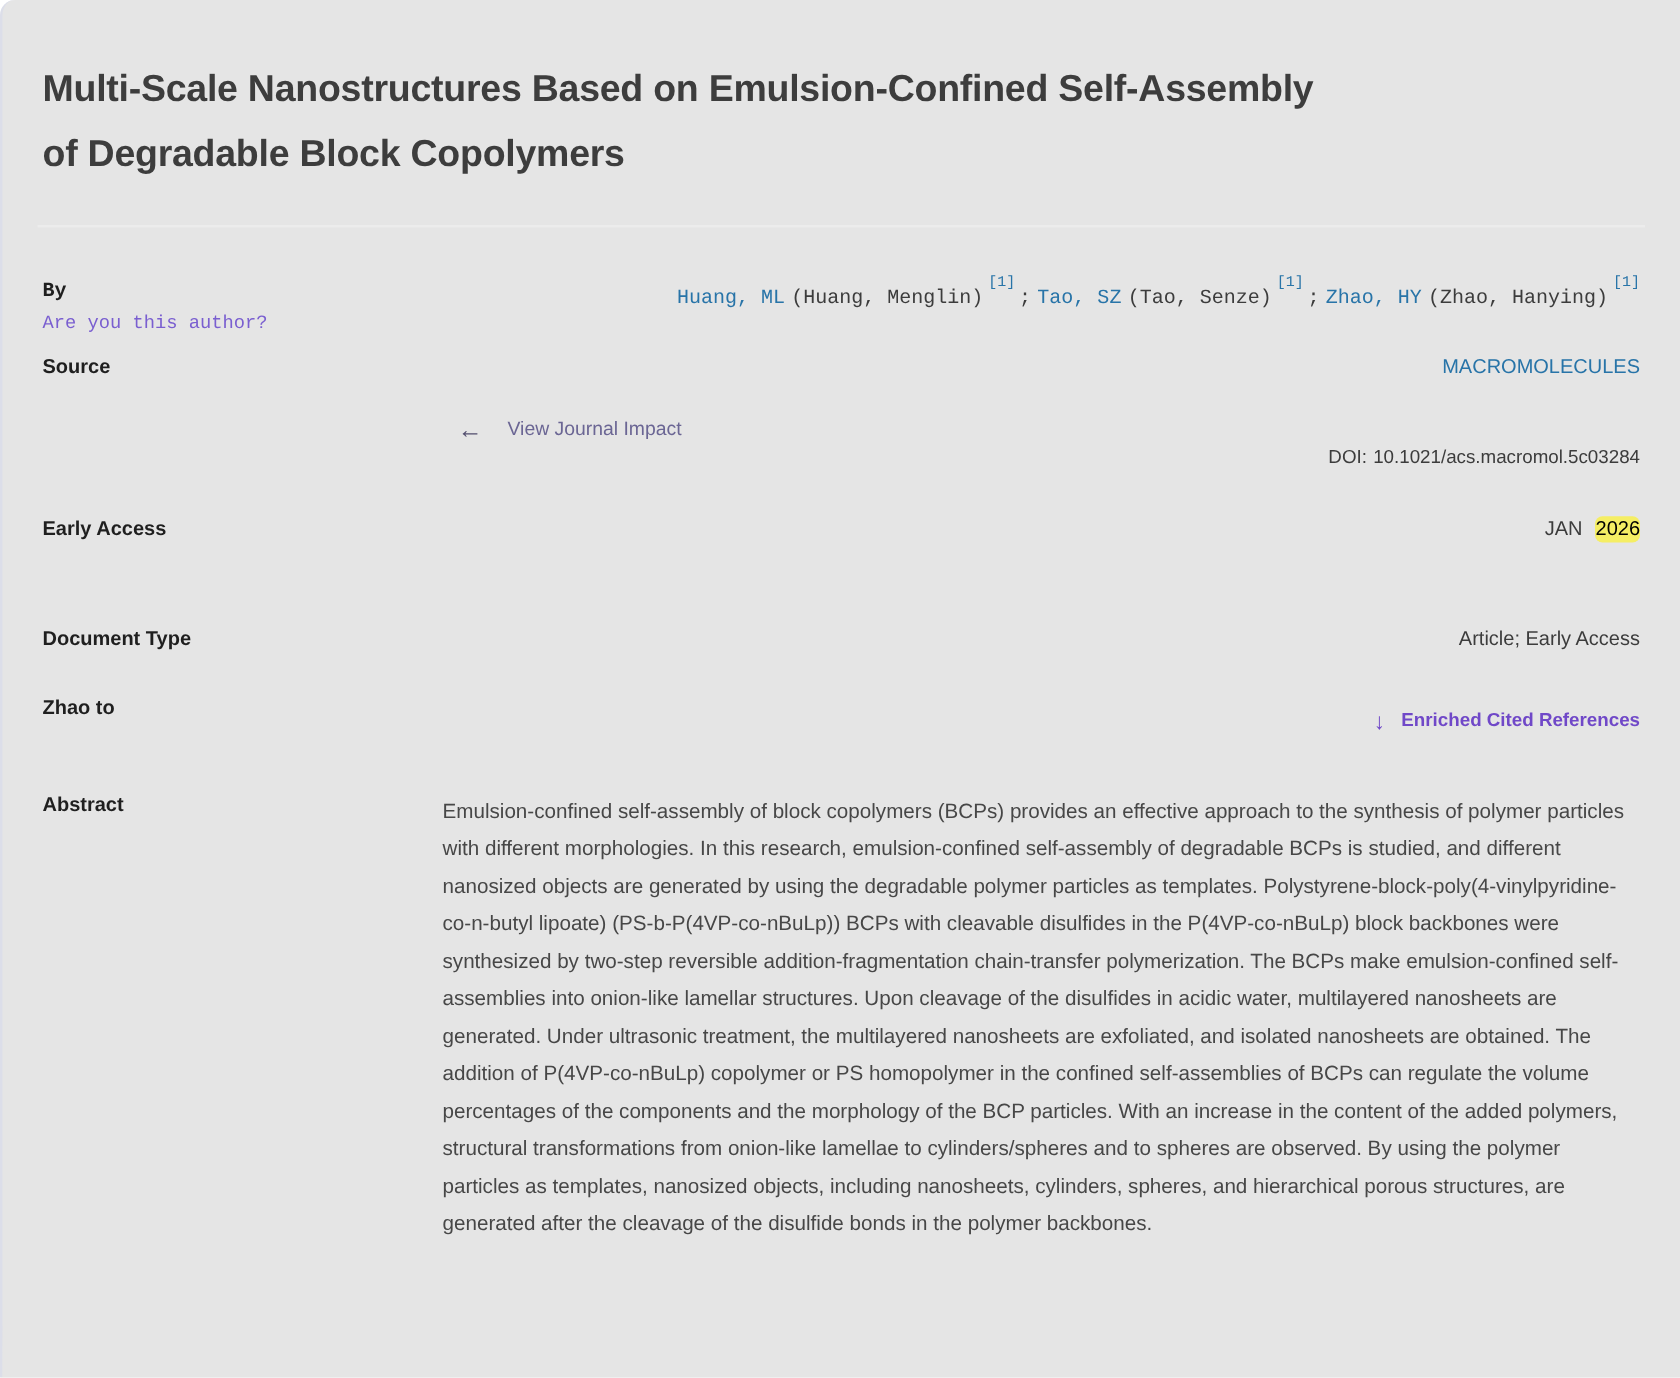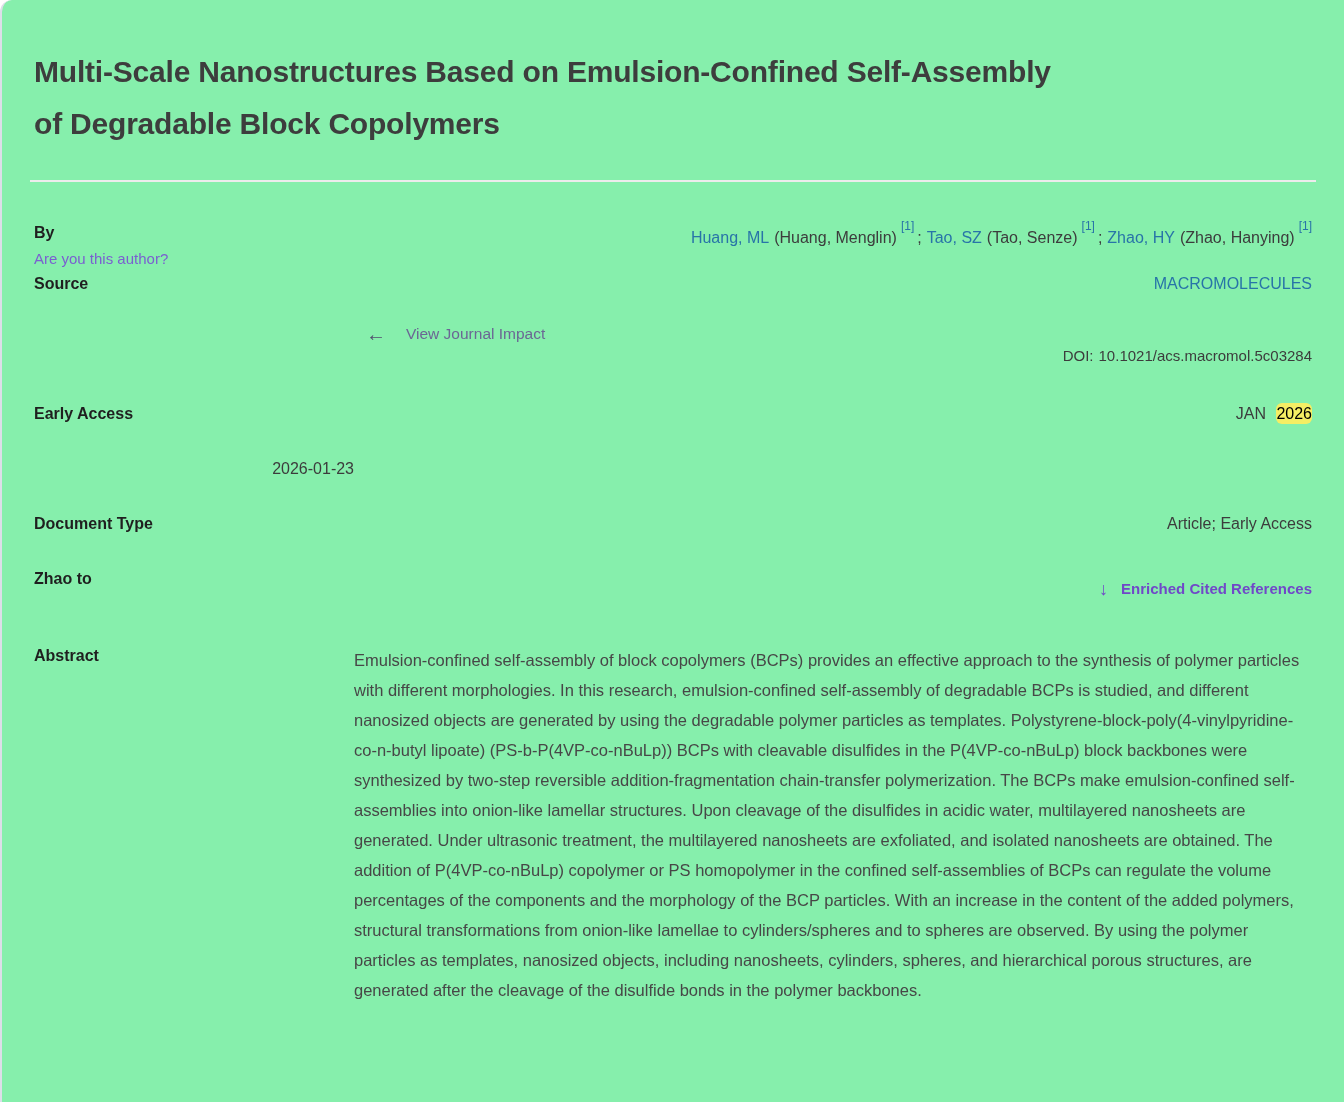--- a/index.html
+++ b/index.html
@@ -6,21 +6,21 @@
   html, body { width: 1344px; height: 1102px; }
   body {
     font-family: "Liberation Sans", sans-serif;
     background: #ffffff;
     color: #3c3c3c;
     overflow: hidden;
   }
   .page {
     width: 1344px;
     height: 1102px;
-    background: #86efac;
+    background: #e5e5e5;
     border-left: 2px solid #dcdee9;
     border-top-left-radius: 12px;
     padding-top: 46px;
     overflow: hidden;
   }
   .title {
     margin: 0 32px;
     font-size: 30px;
     line-height: 52px;
     font-weight: 700;
@@ -40,21 +40,21 @@
     align-items: start;
   }
   .label {
     font-size: 16px;
     font-weight: 700;
     color: #1f1f1f;
     line-height: 22px;
   }
   .value { font-size: 16px; line-height: 22px; color: #3c3c3c; text-align: right; }
 
-  .row-by { margin-bottom: 4px; }
+  .row-by { margin-bottom: 14px; font-family: Liberation Mono, monospace; }
   .row-source { margin-bottom: 36px; }
   .row-simple { margin-bottom: 33px; }
   .row-jump { margin-bottom: 44px; }
 
   a { text-decoration: none; cursor: pointer; }
   .blue-link { color: var(--link-blue, #2874a8); }
   .purple-link-light {
     display: inline-block;
     margin-top: 5px;
     font-size: 15px;
@@ -160,21 +160,20 @@
     </div>
 
     <div class="row row-simple">
       <div class="label">Early Access</div>
       <div class="value">
         <span>JAN </span><mark class="highlight">2026</mark>
       </div>
     </div>
 
     <div class="row row-simple">
-      <div class="value">2026-01-23</div>
     </div>
 
     <div class="row row-simple">
       <div class="label">Document Type</div>
       <div class="value">Article; Early Access</div>
     </div>
 
     <div class="row row-jump">
       <div class="label">Zhao to</div>
       <div class="value jump-value">

